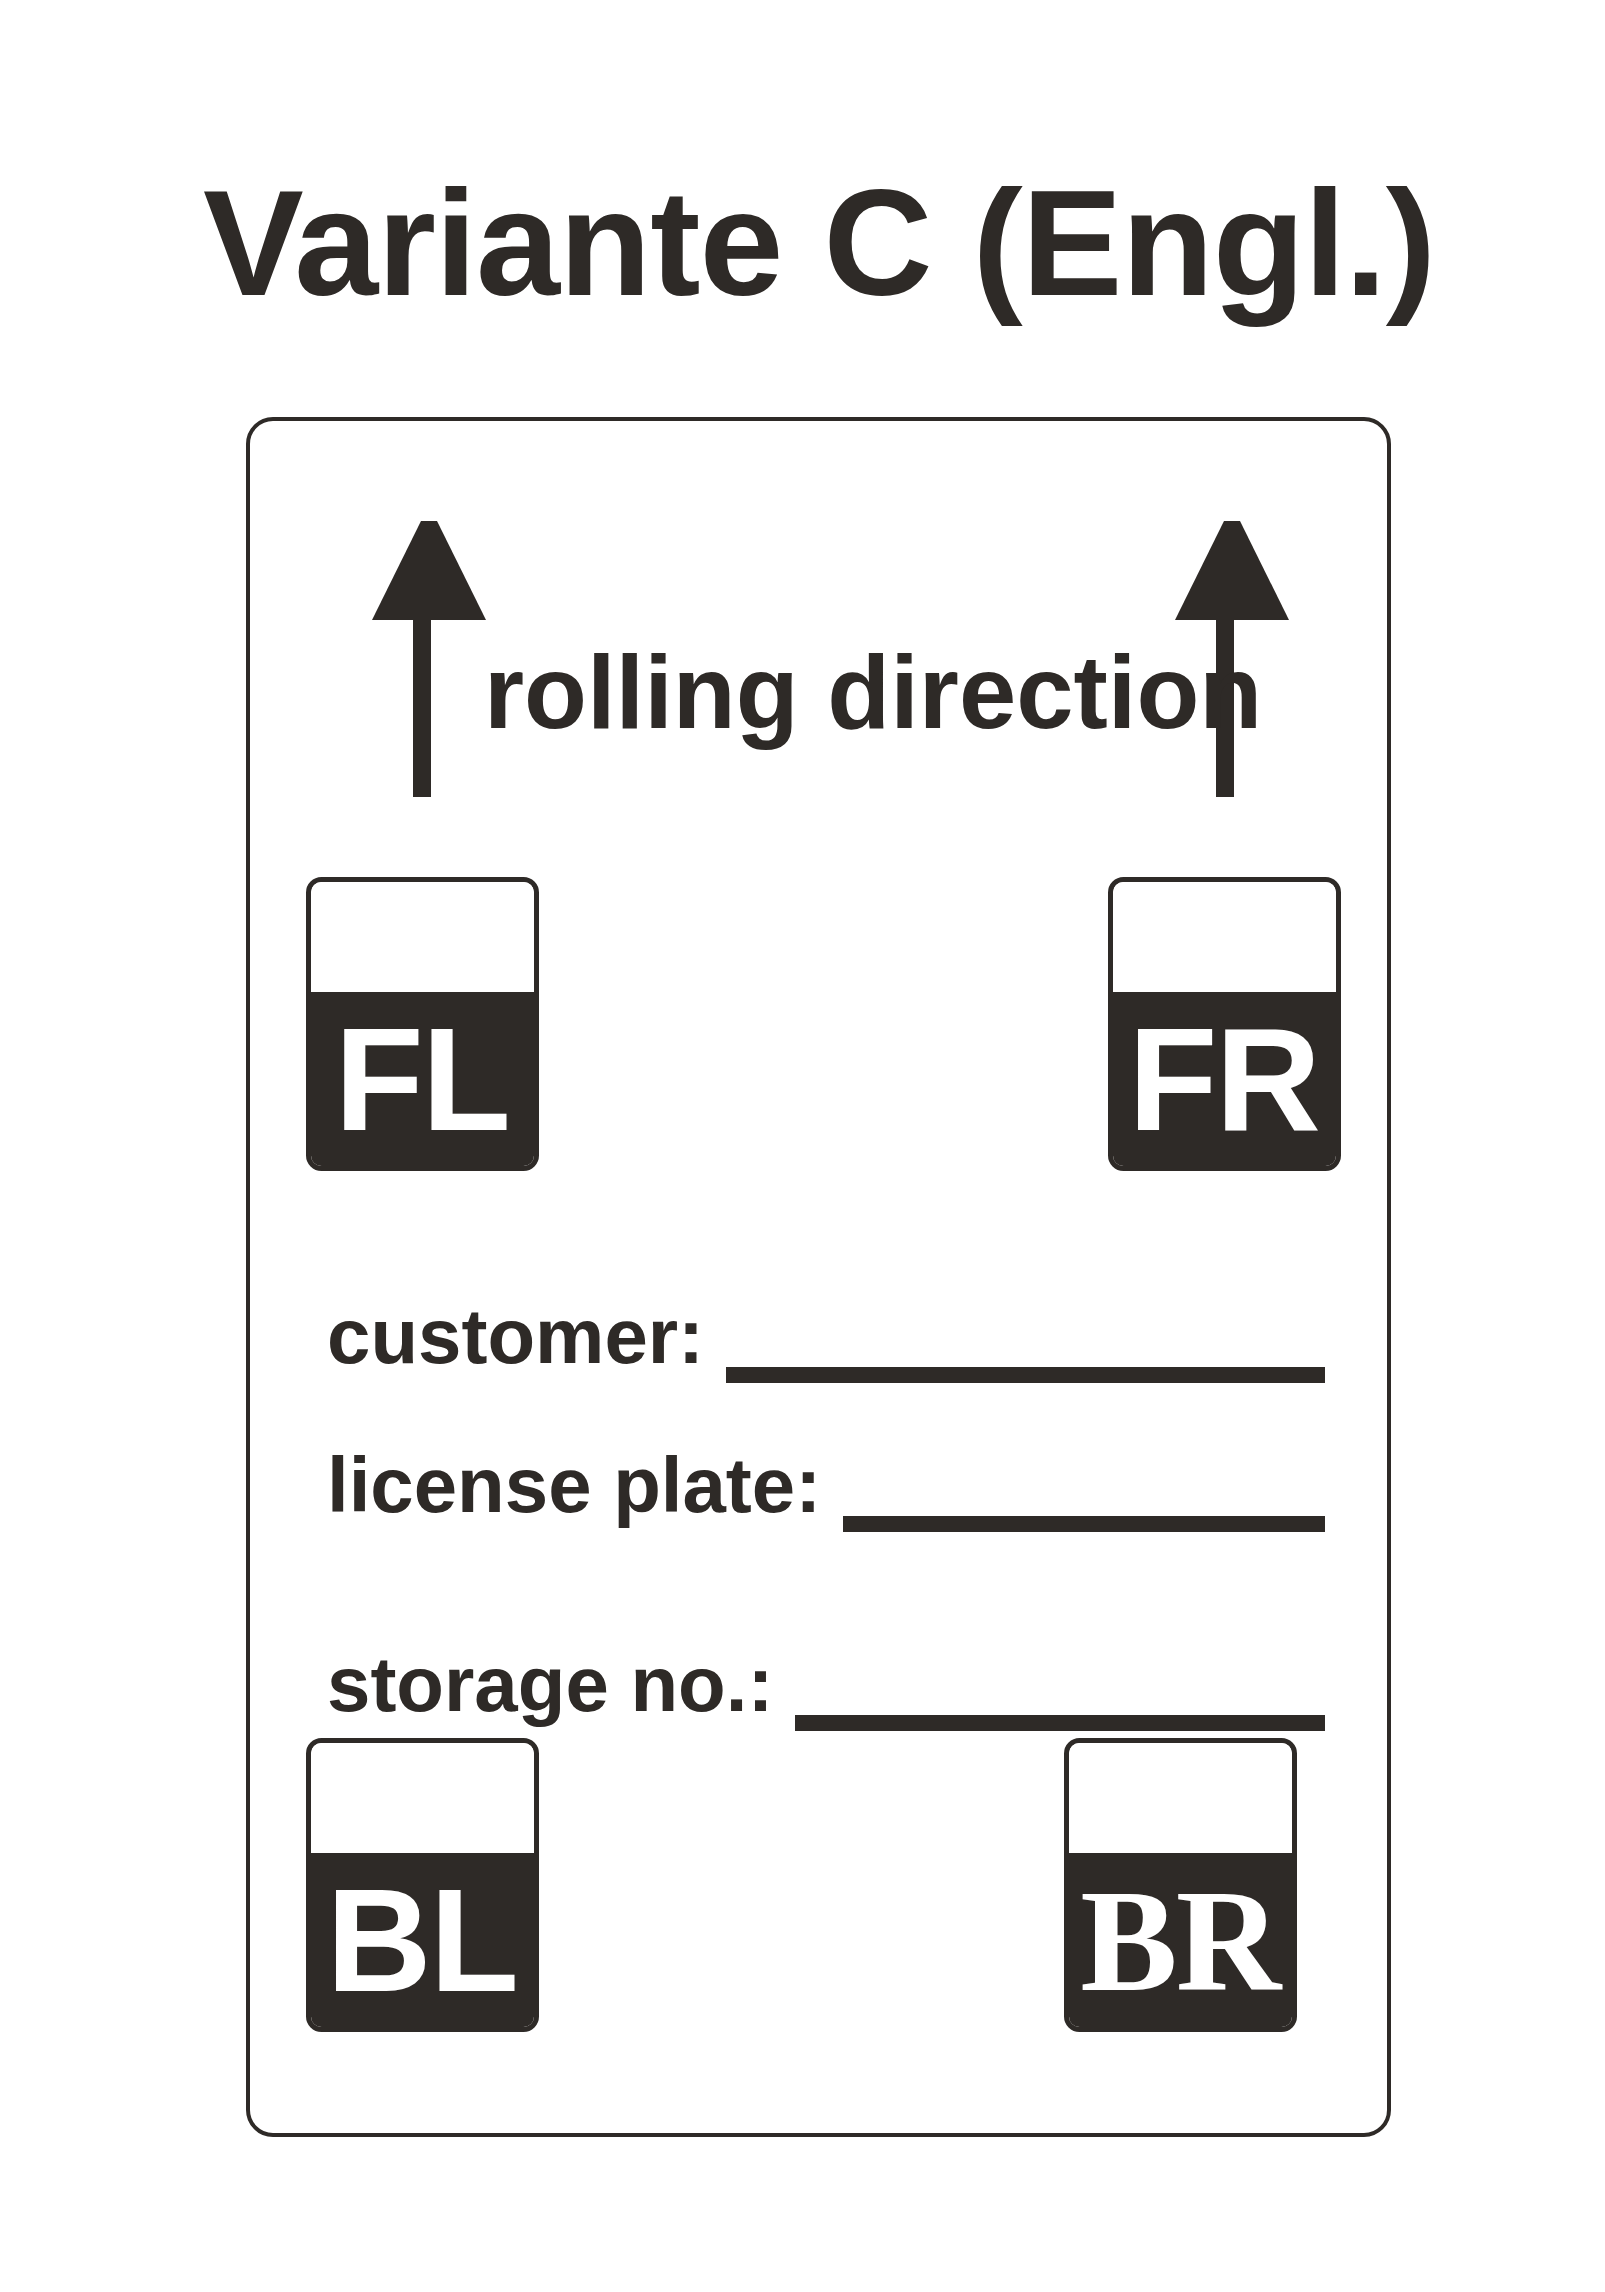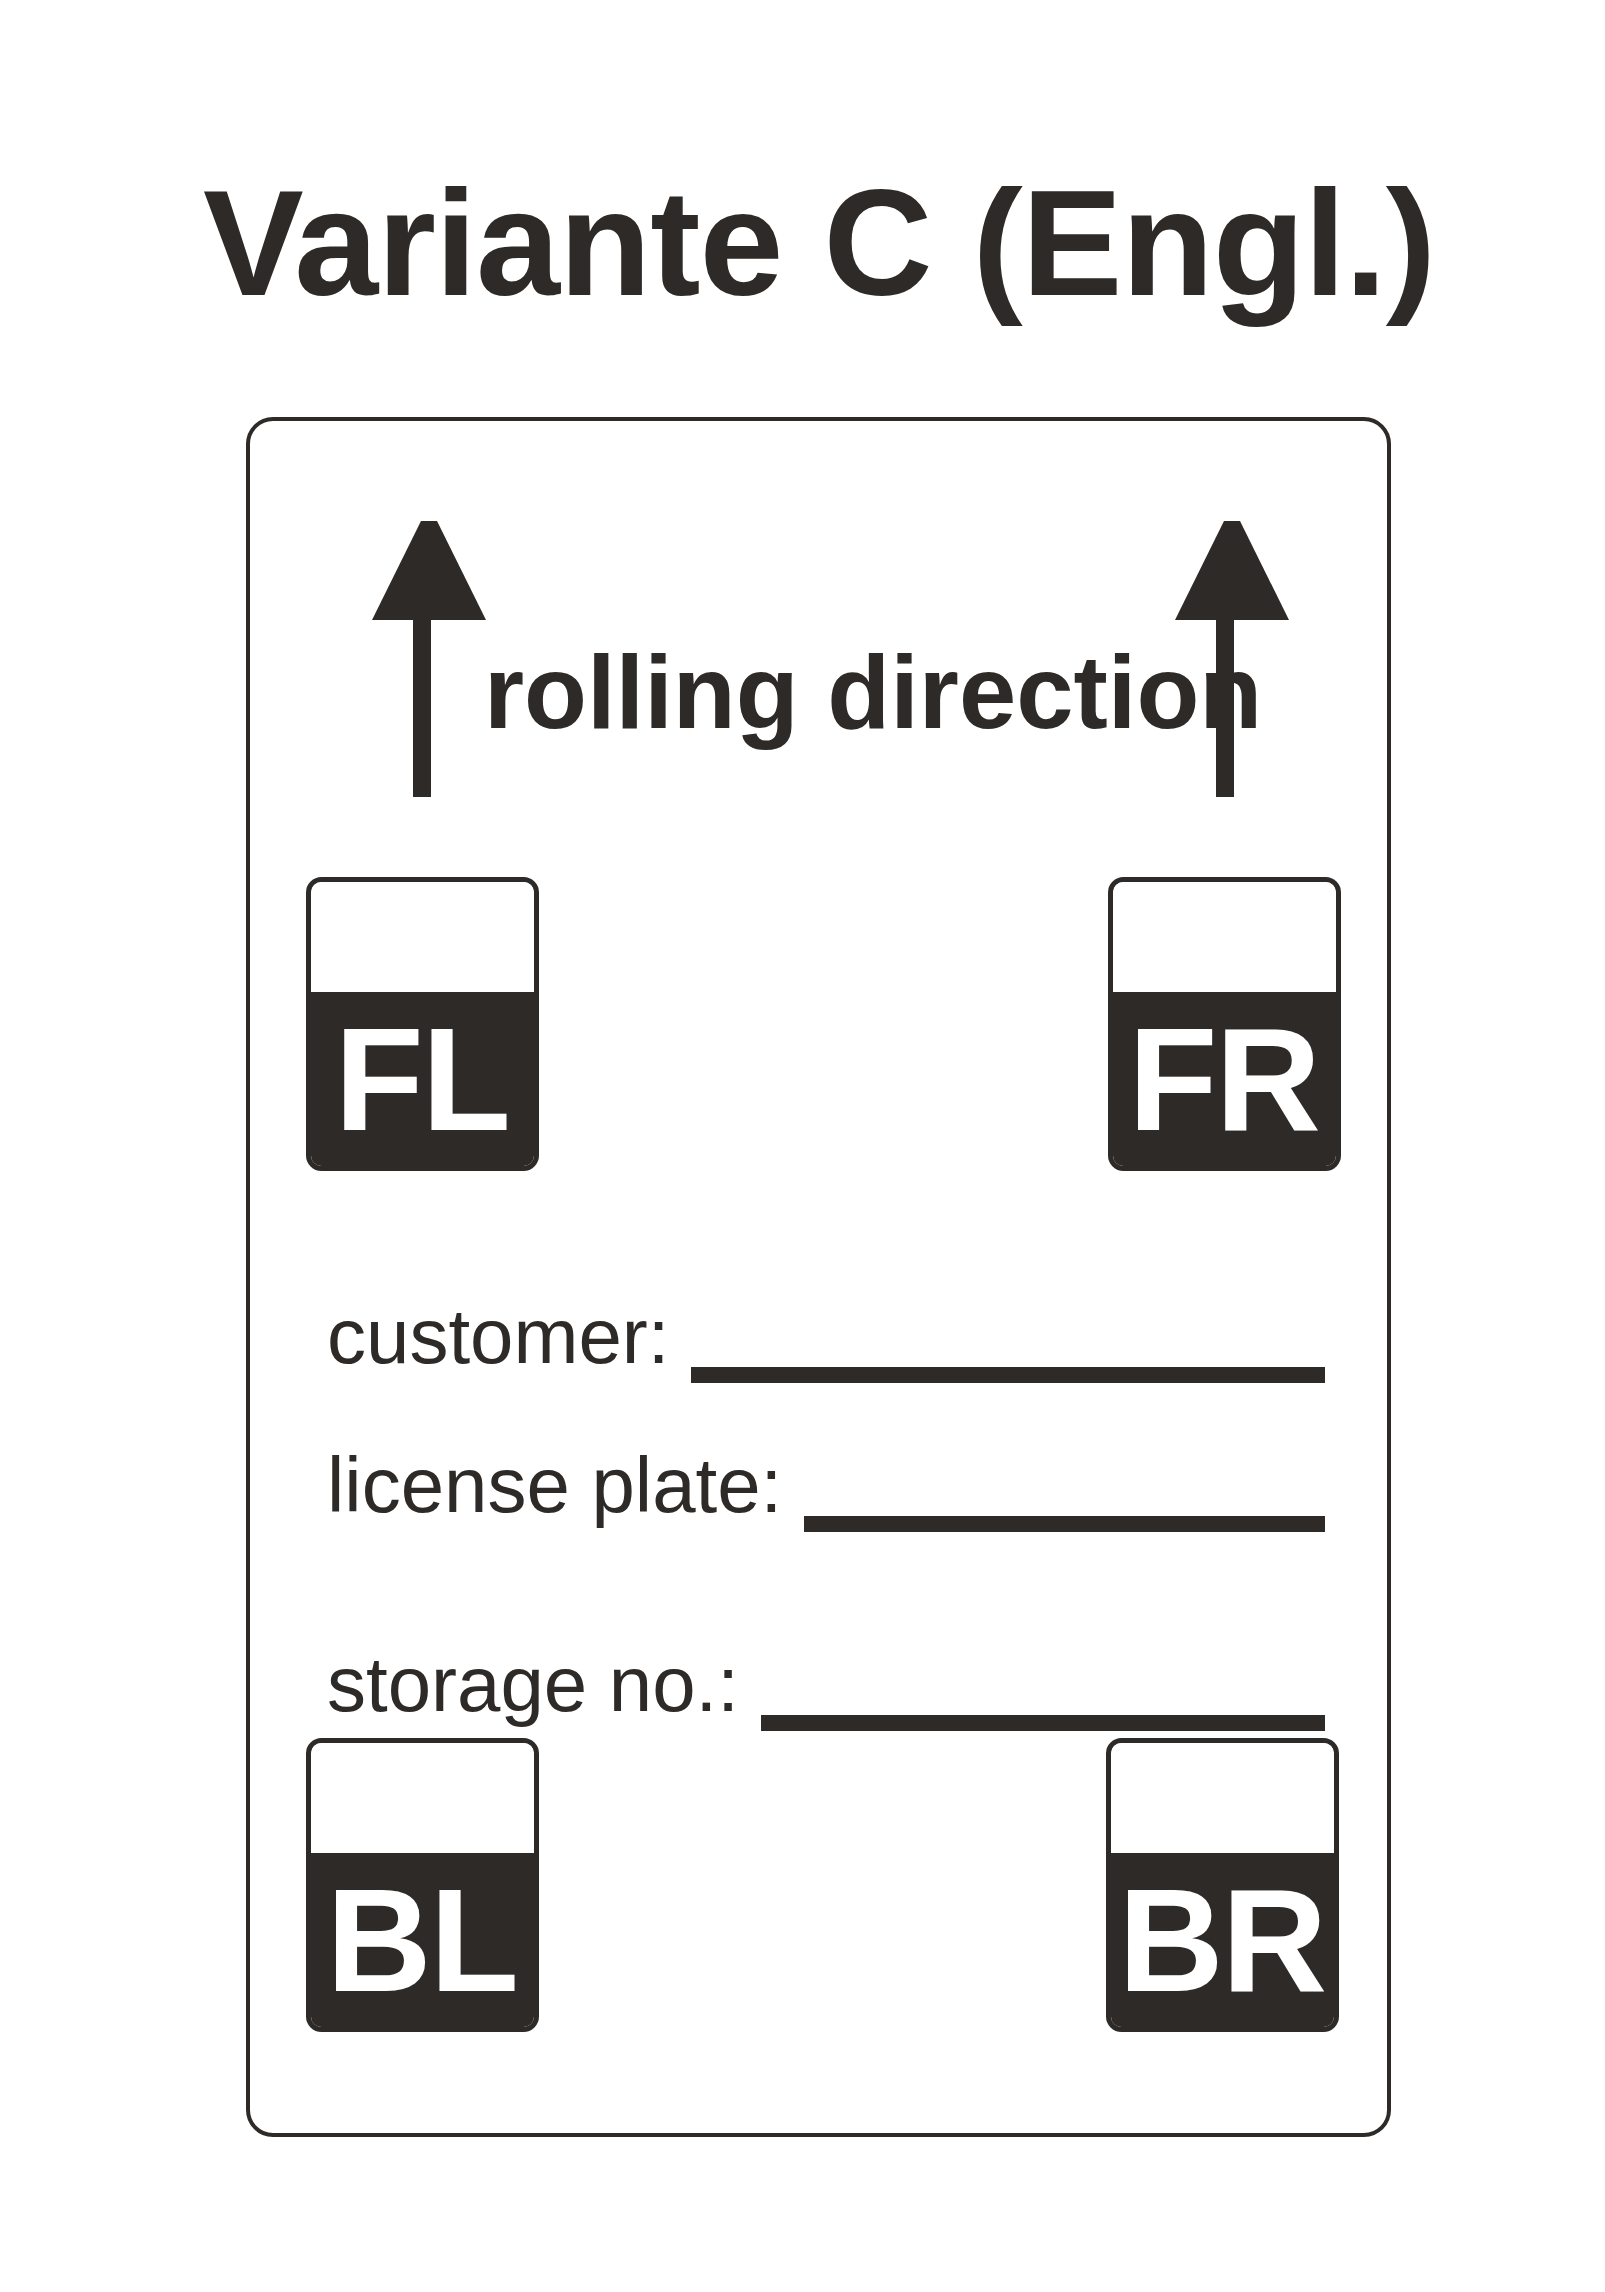--- a/index.html
+++ b/index.html
@@ -57,21 +57,21 @@
     position:absolute;
     width:233px; height:294px;
     border:5.8px solid var(--ink);
     border-radius:15.5px;
     background:var(--paper);
     overflow:hidden;
   }
   .tag-fl { left:56px;  top:456px; }
   .tag-fr { left:858px; top:456px; }
   .tag-bl { left:56px;  top:1317px; }
-  .tag-br { left:856px; top:1317px; }
+  .tag-br { left:814px; top:1317px;font-family:Liberation Serif, serif; }
   .tag .tag-top {
     position:absolute; left:0; top:0;
     width:100%; height:50%;
     background:var(--paper);
   }
   .tag .tag-bottom {
     position:absolute; left:-5.8px; bottom:-5.8px;
     width:233px; height:180px;
     background:var(--ink);
     border-radius:0 0 15.5px 15.5px;
@@ -86,21 +86,21 @@
   
   .field-row {
     position:absolute;
     left:61px; width:1022px; height:78px;
     display:flex; align-items:flex-end;
   }
   .field-row-0 { top:892px; }
   .field-row-1 { top:1041px; }
   .field-row-2 { top:1240px; }
   .field-label {
-    font-size:78px; font-weight:normal; line-height:1;
+    font-size:78px; font-weight:bold; line-height:1;
     white-space:nowrap;
     margin-top:12px;
   }
   .fill-line {
     flex:1;
     height:7.8px;
     background:var(--ink);
     margin-left:13.6px;
     align-self:flex-end;
     margin-bottom:0;

